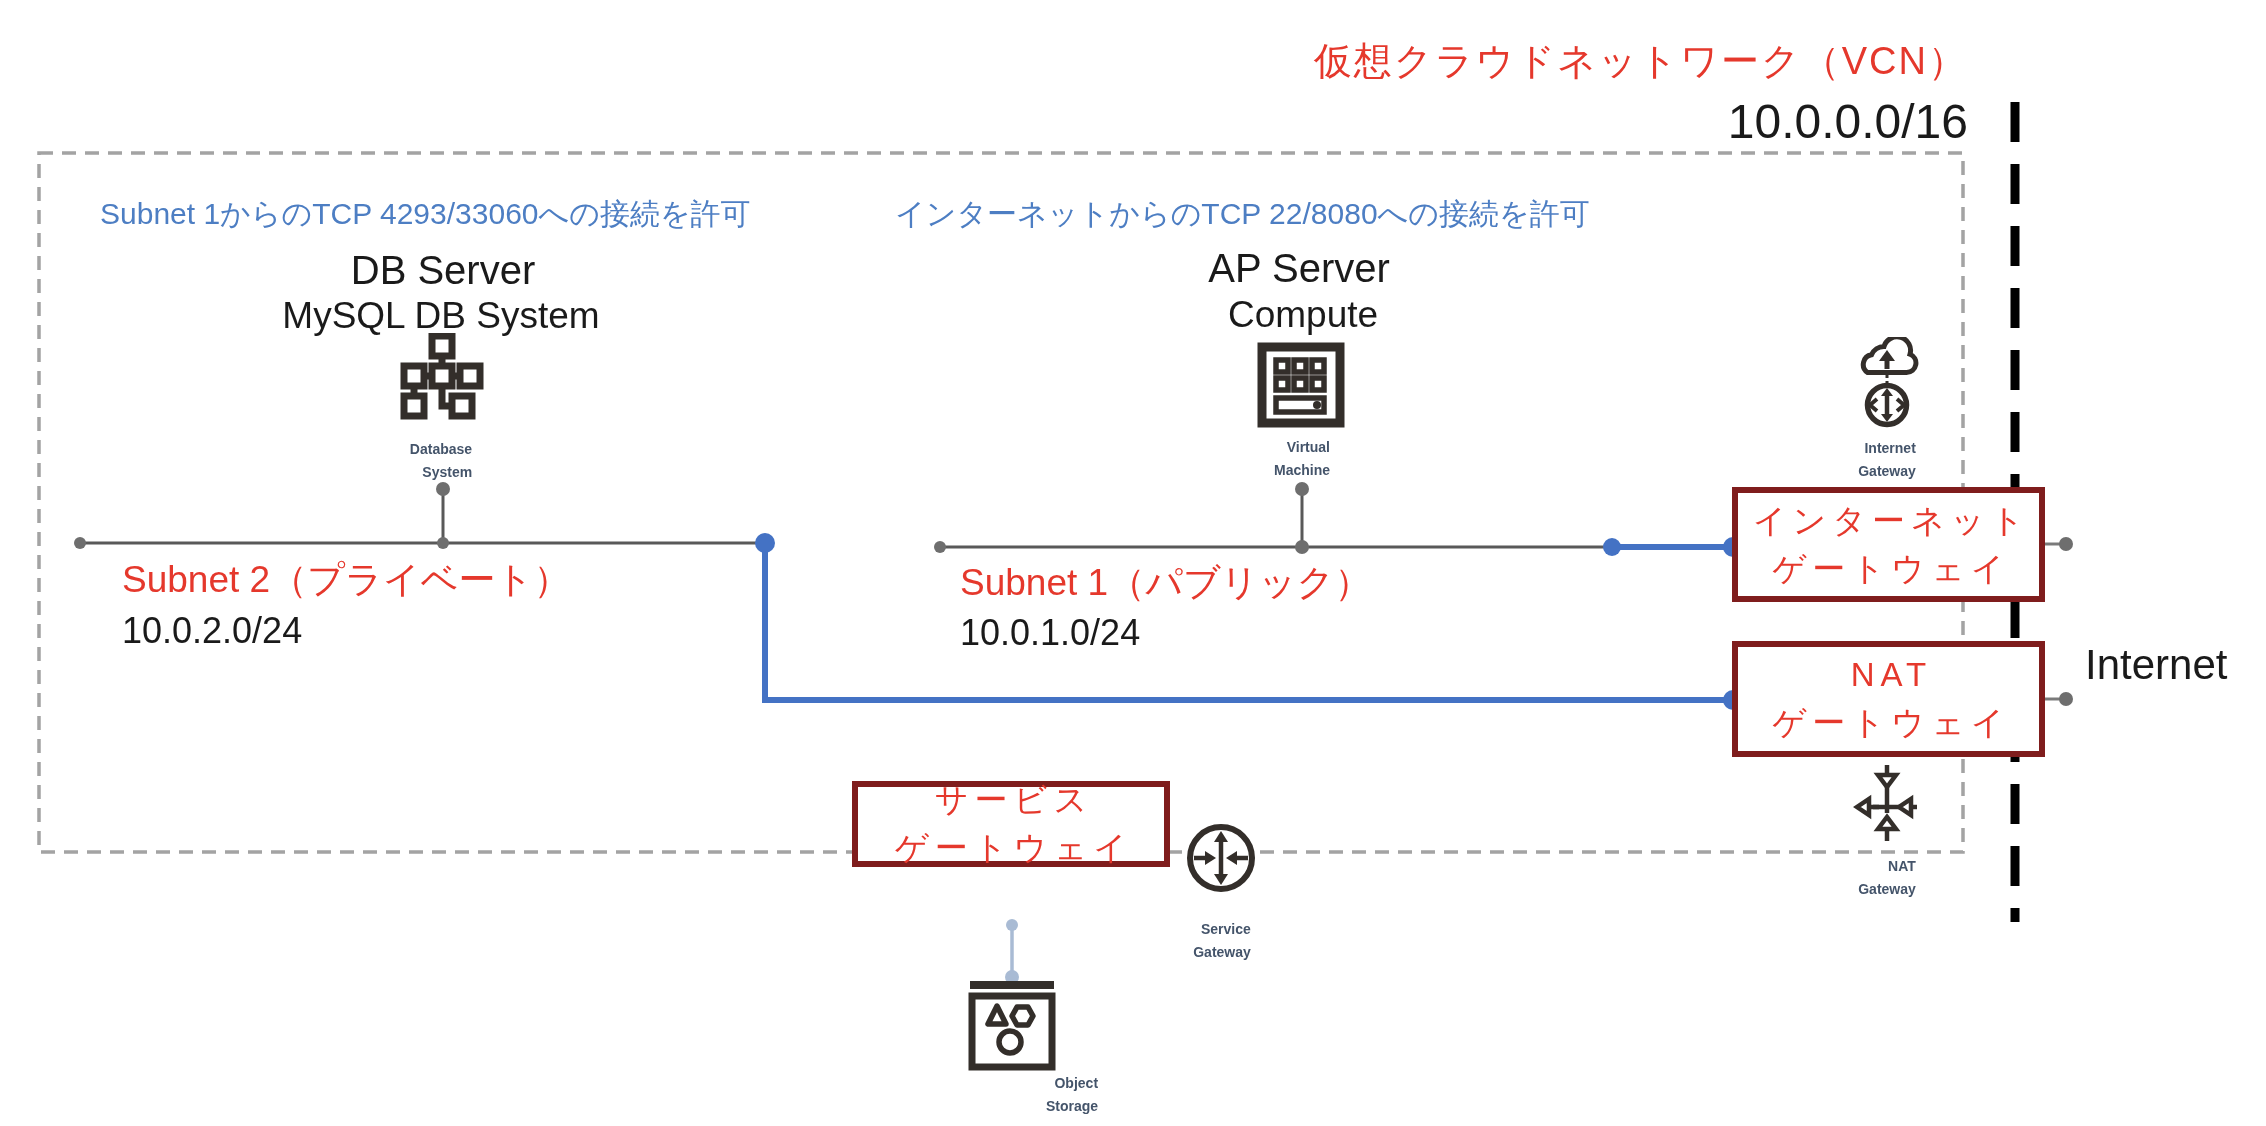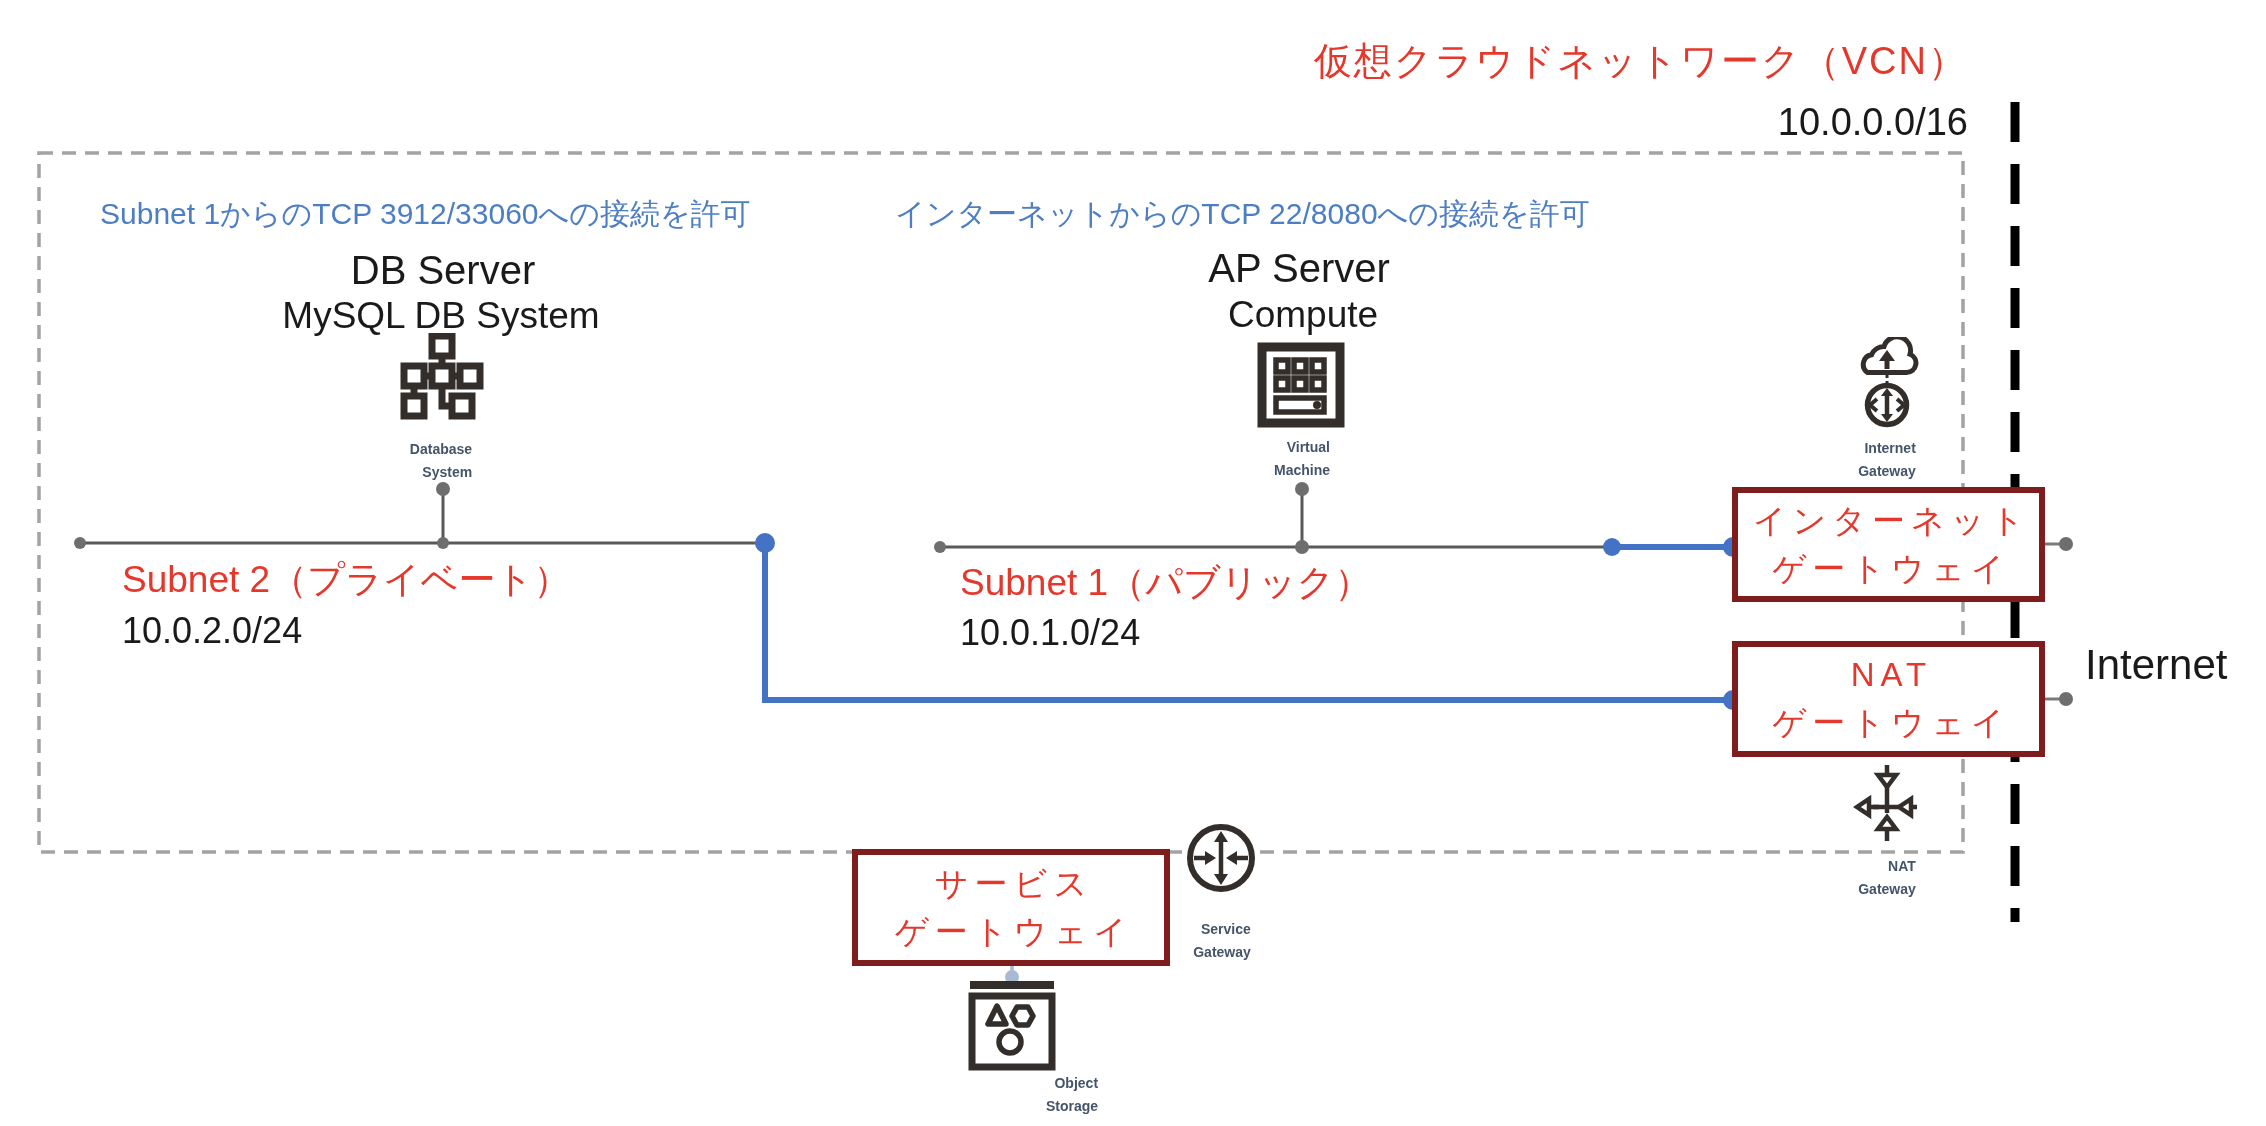--- a/index.html
+++ b/index.html
@@ -24,21 +24,21 @@
   .cidr{font-size:36px;line-height:42px;color:var(--ink);}
   .annotation{font-size:30px;line-height:36px;color:var(--ann-blue);white-space:nowrap;z-index:4;}
   .subnet-name{font-size:37px;line-height:40px;color:var(--red);white-space:nowrap;z-index:4;}
   .icon-label{transform:translateX(-50%);text-align:right;font-weight:bold;font-size:14px;
               line-height:23px;color:var(--label-navy);white-space:nowrap;z-index:4;}
   .gw-box{background:#fff;border:6px solid #7f1d1d;box-sizing:border-box;display:flex;
           flex-direction:column;align-items:center;justify-content:center;z-index:3;
           color:var(--red);font-size:33px;line-height:48px;letter-spacing:6px;text-indent:6px;
           white-space:nowrap;}
   .vcn-title{font-size:38px;line-height:50px;color:var(--red);letter-spacing:2px;white-space:nowrap;text-align:right;z-index:4;}
-  .vcn-cidr{font-size:38px;line-height:48px;color:var(--ink);white-space:nowrap;text-align:right;z-index:4;margin-left:6px;}
+  .vcn-cidr{font-size:48px;line-height:48px;color:var(--ink);white-space:nowrap;text-align:right;z-index:4;margin-left:6px;}
   .internet-label{font-size:42px;line-height:48px;color:var(--ink);white-space:nowrap;z-index:4;}
   svg{display:block;}
   .icon{z-index:2;}
 </style>
 </head>
 <body>
 
 <div id="stage">
 
   <svg class="abs" style="left:0;top:0;z-index:1" width="2266" height="1126" viewBox="0 0 2266 1126">
@@ -66,21 +66,21 @@
     <circle cx="1733" cy="700" r="10" fill="#4472c4"></circle>
     <circle cx="2066" cy="544" r="7" fill="#6e6e6e"></circle>
     <circle cx="2066" cy="699" r="7" fill="#6e6e6e"></circle>
     <circle cx="1012" cy="925" r="6" fill="#a9bbd4"></circle>
     <circle cx="1012" cy="977" r="7" fill="#a9bbd4"></circle>
   </svg>
 
   <div class="abs vcn-title" style="right:298px;top:36px;">仮想クラウドネットワーク（VCN）</div>
   <div class="abs vcn-cidr" style="right:298px;top:98px;">10.0.0.0/16</div>
 
-  <div class="abs annotation" style="left:100px;top:196px;">Subnet 1からのTCP 3912/33060への接続を許可</div>
+  <div class="abs annotation" style="left:100px;top:196px;">Subnet 1からのTCP 4293/33060への接続を許可</div>
   <div class="abs annotation" style="left:895px;top:196px;">インターネットからのTCP 22/8080への接続を許可</div>
 
   <div class="abs ctr title-lg" style="left:443px;top:247px;z-index:4">DB Server</div>
   <div class="abs ctr title-md" style="left:441px;top:294px;z-index:4">MySQL DB System</div>
 
   <svg class="abs icon" style="left:396px;top:333px;" width="92" height="92" viewBox="0 0 92 92">
     <g stroke="#332e2a" stroke-width="7" fill="#fff">
       <line x1="46" y1="23" x2="46" y2="33"></line>
       <line x1="28" y1="43" x2="36" y2="43"></line>
       <line x1="56" y1="43" x2="64" y2="43"></line>
@@ -165,21 +165,21 @@
       <line x1="58" y1="46" x2="64" y2="46"></line>
     </g>
   </svg>
   <div class="abs icon-label" style="left:1887px;top:855px;">
     <div>NAT</div>
     <div>Gateway</div>
   </div>
 
   <div class="abs internet-label" style="left:2085px;top:641px;">Internet</div>
 
-  <div class="abs gw-box" style="left:852px;top:849px;width:318px;height:117px;">
+  <div class="abs gw-box" style="left:852px;top:781px;width:318px;height:86px;">
     <div>サービス</div>
     <div>ゲートウェイ</div>
   </div>
   <svg class="abs icon" style="left:1186px;top:823px;z-index:3" width="70" height="70" viewBox="0 0 70 70">
     <circle cx="35" cy="35" r="31" fill="#fff" stroke="#332e2a" stroke-width="6"></circle>
     <line x1="35" y1="16" x2="35" y2="54" stroke="#332e2a" stroke-width="4.5"></line>
     <polygon points="28,19 42,19 35,8" fill="#332e2a"></polygon>
     <polygon points="28,51 42,51 35,62" fill="#332e2a"></polygon>
     <line x1="8" y1="35" x2="19" y2="35" stroke="#332e2a" stroke-width="4.5"></line>
     <polygon points="19,28 19,42 30,35" fill="#332e2a"></polygon>

